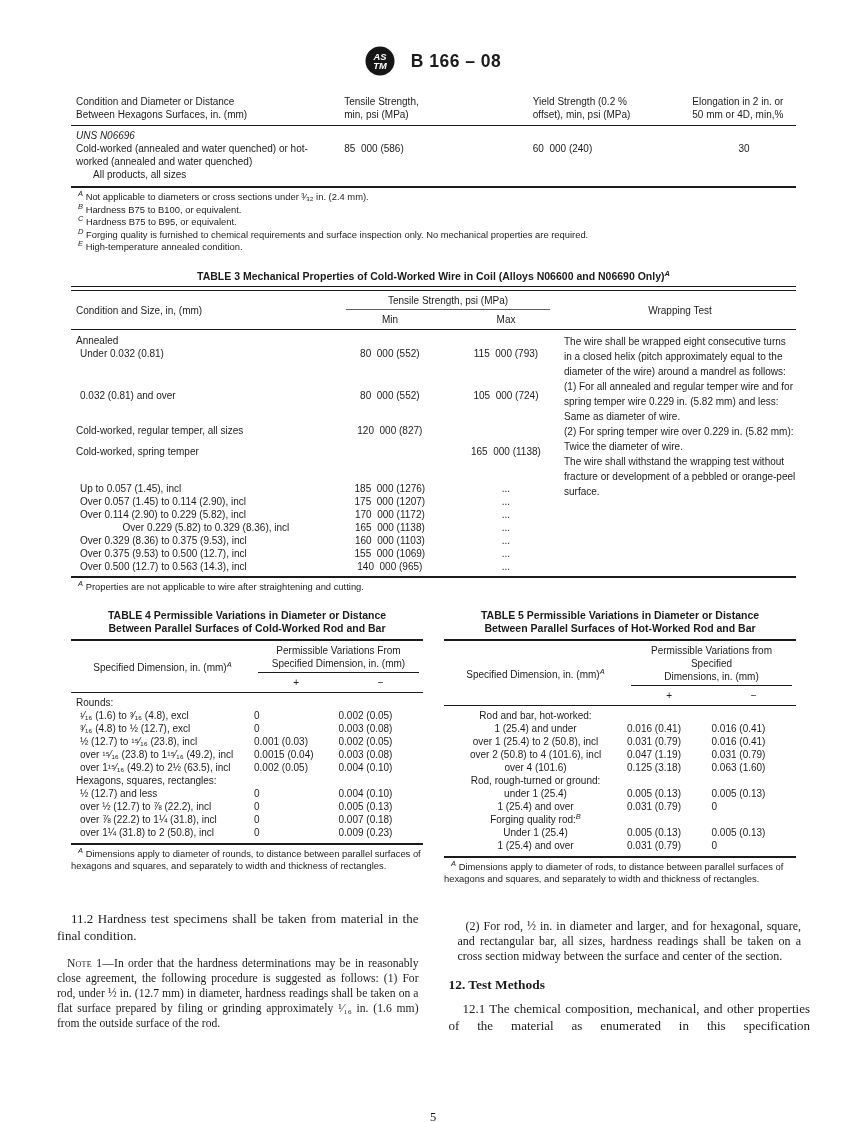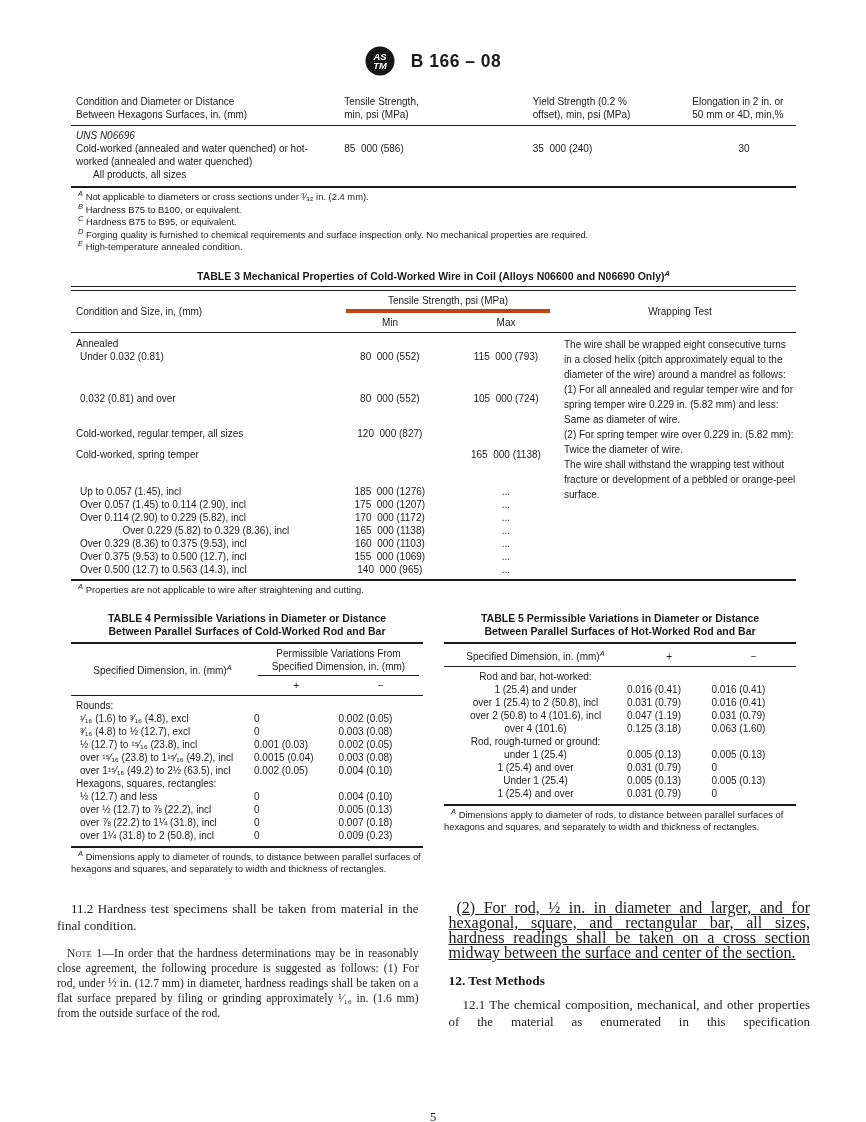--- a/index.html
+++ b/index.html
@@ -38,21 +38,21 @@
   .t2-body .cell{padding-left:5px;}
   .t2-body .val{padding-top:13px;}
   .t2-sub{padding-left:17px;}
   .t2-notes{margin:3px 70px 0 71px;}
 
   
   .t3{margin:16px 70px 0 71px;}
   .t3-head{display:grid;grid-template-columns:36% 32% 32%;align-items:center;padding:3px 0;}
   .t3-head .c1{padding-left:5px;}
   .t3-grp{text-align:center;}
-  .t3-grp-lbl{border-bottom:4px solid #c2410c;margin:0 14px;padding-bottom:2px;}
+  .t3-grp-lbl{border-bottom:1px solid #c2410c;margin:0 14px;padding-bottom:2px;}
   .t3-sub{display:grid;grid-template-columns:50% 50%;padding-top:3px;}
   .t3-body{display:flex;padding:4px 0 3px 0;}
   .t3-left{width:68%;}
   .t3row{display:grid;grid-template-columns:52.9% 23.55% 23.55%;}
   .t3row .lbl{padding-left:5px;}
   .t3row .v{text-align:center;}
   .t3-left .t3row:nth-child(3){margin-top:29px;}
   .t3-left .t3row:nth-child(4){margin-top:22px;}
   .t3-left .t3row:nth-child(5){margin-top:8px;}
   .t3-left .t3row:nth-child(6){margin-top:24px;}
@@ -72,21 +72,21 @@
   .t5 .dim{text-align:center;}
   .fn45{font-size:9.4px;line-height:12.5px;}
   .fn45 .fn{text-indent:7px;}
 
   
   .cols{display:flex;gap:30px;margin:24px 56px 0 57px;
         font-family:"Liberation Serif","DejaVu Serif",serif;font-size:13px;line-height:17.5px;}
   .col{flex:1;text-align:justify;}
   .b-para{margin:0;text-indent:14px;}
   .b-note{margin:11px 0 0 0;font-size:11.6px;line-height:15.2px;text-indent:10px;}
-  .b-note2{margin:0;font-size:16px;line-height:15.2px;text-indent:8px;text-decoration:underline;}
+  .b-note2{margin:9px;font-size:12px;line-height:15.2px;text-indent:8px;}
   .notelab{font-variant:small-caps;letter-spacing:.2px;}
   .h12{font-size:13.4px;font-weight:bold;margin:12px 0 6px 0;text-align:left;text-indent:0;}
   .jlast{text-align-last:justify;}
 
   
   .page-num{position:absolute;top:1064px;left:0;width:100%;text-align:center;
             font-family:"Liberation Serif","DejaVu Serif",serif;font-size:12.5px;}
 </style>
 </head>
 <body>
@@ -116,21 +116,21 @@
 50 mm or 4D, min,%</div>
     </div>
     <div class="rl"></div>
     <div class="t2-grid t2-body">
       <div class="cell">
         <div class="it">UNS N06696</div>
         <div>Cold-worked (annealed and water quenched) or hot-worked (annealed and water quenched)</div>
         <div class="t2-sub">All products, all sizes</div>
       </div>
       <div class="cell val num">85  000 (586)</div>
-      <div class="cell val num">35  000 (240)</div>
+      <div class="cell val num">60  000 (240)</div>
       <div class="cell val ctr">30</div>
     </div>
     <div class="rl2"></div>
   </section>
   <section class="t2-notes fns">
 
       <div class="fn"><sup>A</sup> <span>Not applicable to diameters or cross sections under ³⁄₃₂ in. (2.4 mm).</span></div>
 
       <div class="fn"><sup>B</sup> <span>Hardness B75 to B100, or equivalent.</span></div>
 
@@ -348,20 +348,22 @@
       </div>
     </section>
 
     <section class="tv t5 tbl">
       <div class="ttl">TABLE 5 Permissible Variations in Diameter or Distance
 Between Parallel Surfaces of Hot-Worked Rod and Bar</div>
       <div class="rl2"></div>
       <div class="tv-head">
         <div class="tv-dim"><span>Specified Dimension, in. (mm)</span><sup>A</sup></div>
         <div>
+          <div class="tv-grp-lbl">Permissible Variations from Specified
+Dimensions, in. (mm)</div>
           <div class="tv-sub">
             <div>+</div>
             <div>−</div>
           </div>
         </div>
       </div>
       <div class="rl"></div>
       <div class="tvbody">
 
           <div class="tvrow">
@@ -405,20 +407,25 @@
             <div>0.005 (0.13)</div>
             <div>0.005 (0.13)</div>
           </div>
 
           <div class="tvrow">
             <div class="dim"><span>1 (25.4) and over</span><sup></sup></div>
             <div>0.031 (0.79)</div>
             <div>0</div>
           </div>
 
+          <div class="tvrow">
+            <div class="dim"><span>Forging quality rod:</span><sup>B</sup></div>
+            <div></div>
+            <div></div>
+          </div>
 
           <div class="tvrow">
             <div class="dim"><span>Under 1 (25.4)</span><sup></sup></div>
             <div>0.005 (0.13)</div>
             <div>0.005 (0.13)</div>
           </div>
 
           <div class="tvrow">
             <div class="dim"><span>1 (25.4) and over</span><sup></sup></div>
             <div>0.031 (0.79)</div>

